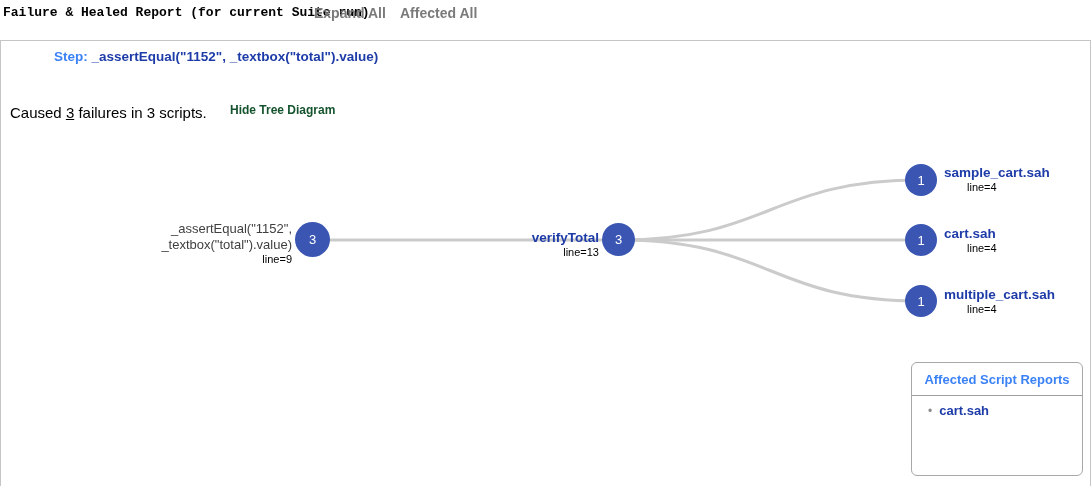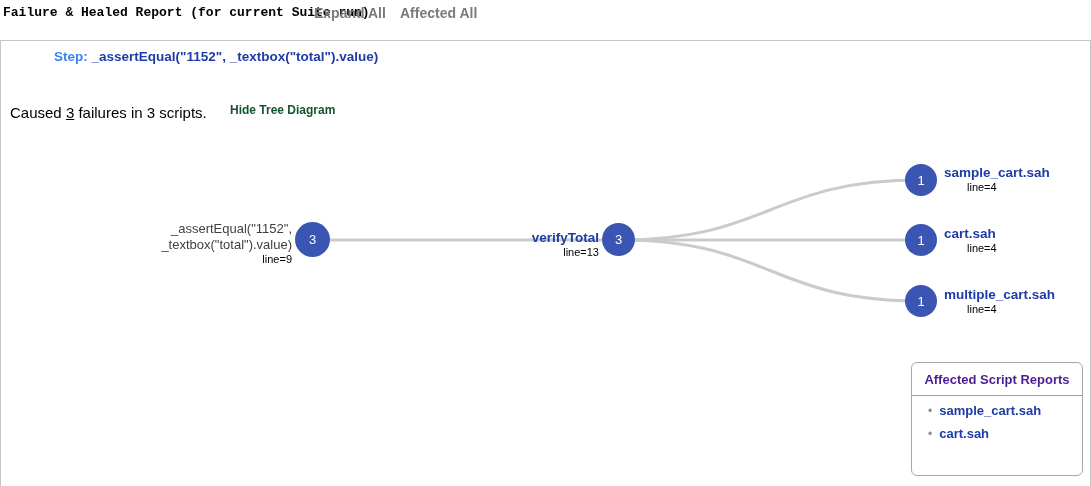--- a/index.html
+++ b/index.html
@@ -73,21 +73,21 @@
   .leaf-label-0 { top:165px; }
   .leaf-label-1 { top:226px; }
   .leaf-label-2 { top:287px; }
 
   .affected-box {
     position:absolute; left:911px; top:362px; width:172px; height:114px;
     border:1px solid #a8a8a8; border-radius:6px; background:#fff;
     box-sizing:border-box;
   }
   .affected-title {
-    text-align:center; font-size:13px; font-weight:bold; color:#4c1d95;
+    text-align:center; font-size:13px; font-weight:bold; color:#3b82f6;
     padding:9px 2px 8px; border-bottom:1px solid #9e9e9e;
   }
   .affected-list { margin:7px 0 0; padding:0 0 0 16px; list-style:none; }
   .affected-item { font-size:13px; line-height:15px; margin-bottom:7px; white-space:nowrap; }
   .bullet { color:#8c8c8c; margin-right:7px; font-size:12px; }
   .report-link { color:#1e3ca8; font-weight:bold; cursor:pointer; }
 </style>
 </head>
 <body>
 
@@ -139,16 +139,15 @@
 
 <div class="node node-leaf node-leaf-2">1</div>
 <div class="leaf-label leaf-label-2">
   <div class="node-link">multiple_cart.sah</div>
   <div class="line-info">line=4</div>
 </div>
 
 <div class="affected-box">
   <div class="affected-title">Affected Script Reports</div>
   <ul class="affected-list">
-    <li class="affected-item"><span class="bullet">•</span><span class="report-link">sample_cart.sah</span></li>
     <li class="affected-item"><span class="bullet">•</span><span class="report-link">cart.sah</span></li>
   </ul>
 </div>
 
 </body></html>

